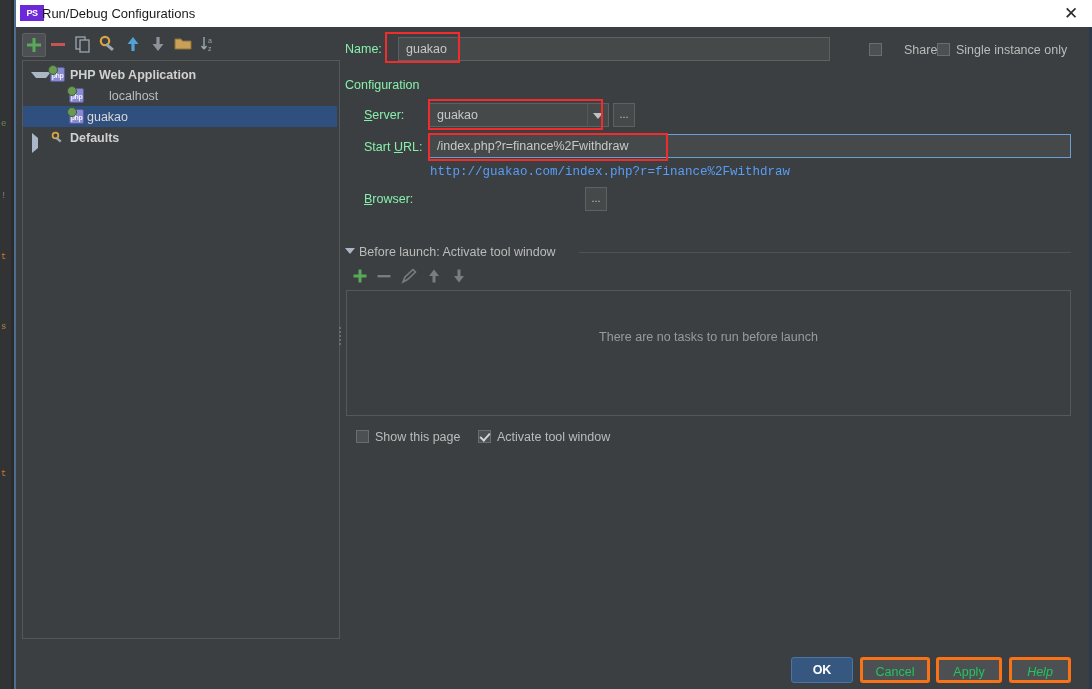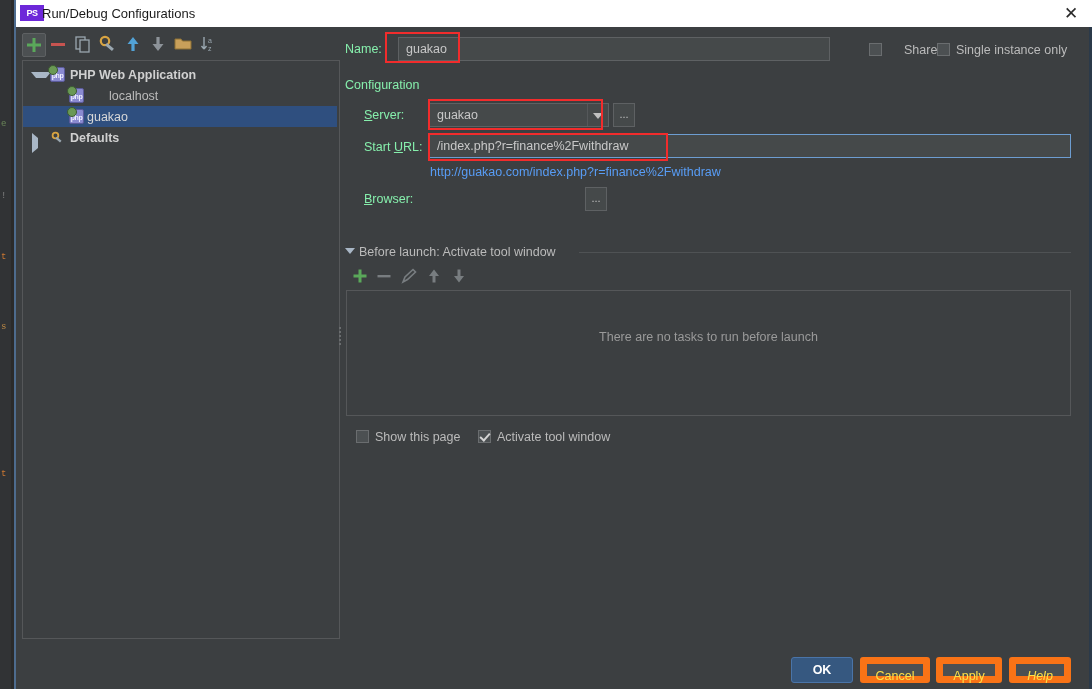--- a/index.html
+++ b/index.html
@@ -112,21 +112,21 @@
     font-size:11px; line-height:20px; text-align:center; cursor:pointer;
   }
   .chrome-ico {
     position:absolute; left:5px; top:4px; width:15px; height:15px; border-radius:50%;
     background:conic-gradient(#ea4335 0 33%, #fbbc05 33% 66%, #34a853 66% 100%);
   }
   .chrome-ico::after { content:""; position:absolute; left:4px; top:4px; width:7px; height:7px;
     border-radius:50%; background:#4285f4; border:1px solid #ffffff; box-sizing:border-box; }
 
   .link { position:absolute; font-size:12.5px; color:#589df6; text-decoration:none;
-          cursor:pointer; white-space:nowrap; }
+          cursor:pointer; white-space:nowrap;font-family:Liberation Mono, monospace; }
 
   
   .cb { position:absolute; width:13px; height:13px; background:#4c5052;
         border:1px solid #6a6d6f; box-sizing:border-box; cursor:pointer; }
   .cb.checked::after {
     content:""; position:absolute; left:3px; top:0px; width:4px; height:8px;
     border:solid #d4d4d4; border-width:0 2px 2px 0; transform:rotate(42deg);
   }
   .cb-label { position:absolute; font-size:12.5px; color:#bbbbbb;
               height:16px; line-height:16px; white-space:nowrap; cursor:pointer; }
@@ -144,22 +144,22 @@
   .task-panel {
     position:absolute; background:#3c3f41; border:1px solid #555759;
     box-sizing:border-box;
   }
   .task-empty { position:absolute; width:100%; text-align:center;
     font-size:12.5px; color:#9a9a9a; }
 
   
   .btn {
     position:absolute; height:26px; box-sizing:border-box;
-    background:#4c5052; border:7px solid #f97316; border-radius:3px;
-    color:#fde047; font-size:12.5px; line-height:24px; text-align:center;
+    background:#4c5052; border:3px solid #f97316; border-radius:3px;
+    color:#22c55e; font-size:12.5px; line-height:24px; text-align:center;
     cursor:pointer; font-family:"Liberation Sans", sans-serif;
   }
   .btn.primary { background:#365880; border:1px solid #4a74a8; color:#ffffff; font-weight:bold; }
 
   
   .anno { position:absolute; border:2px solid #f22c2c; box-sizing:border-box;
           pointer-events:none; }
 
   .right-edge { position:absolute; right:0; top:27px; width:3px; height:662px; background:#2b3a4a; }
 </style>

